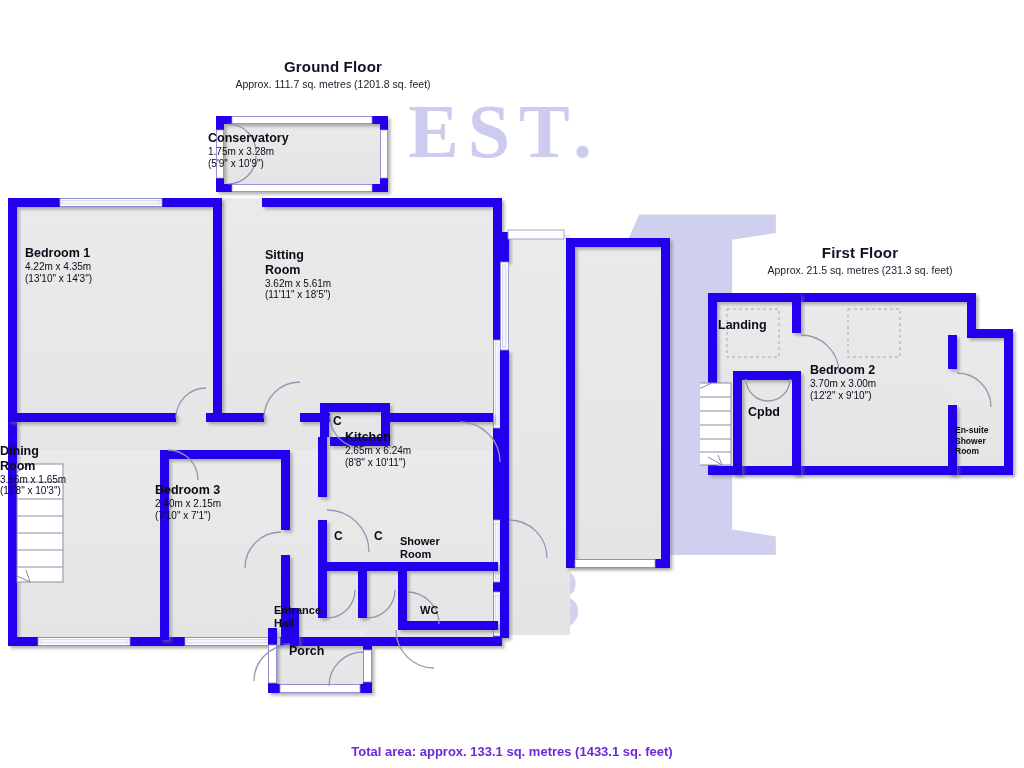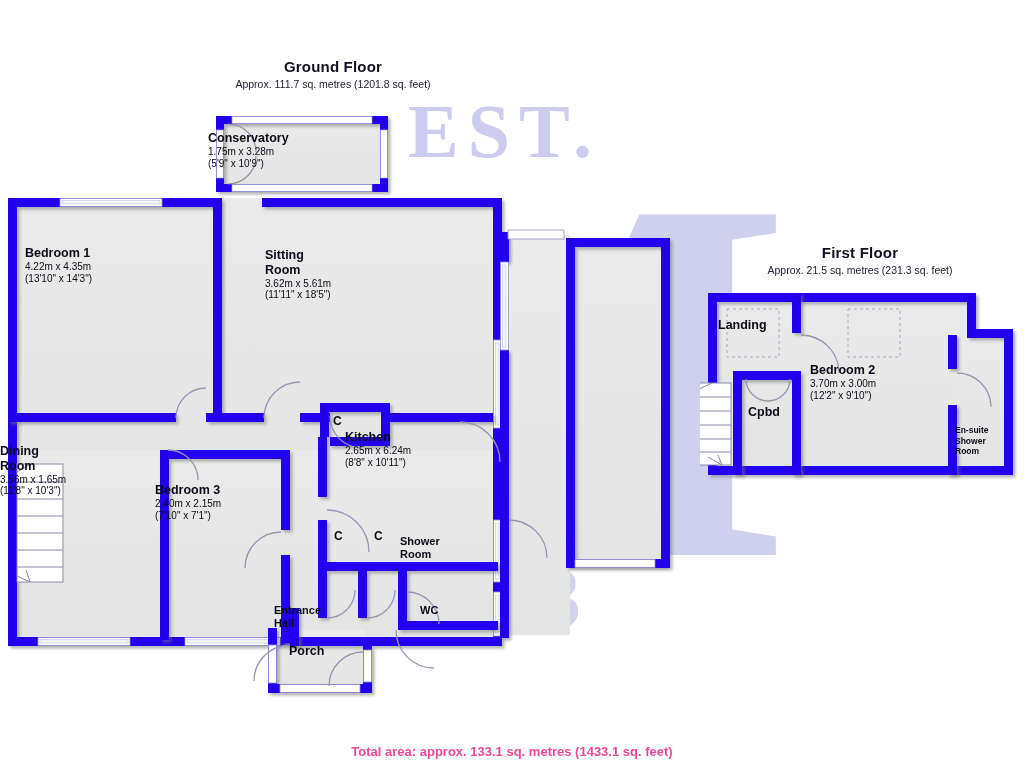--- a/index.html
+++ b/index.html
@@ -56,21 +56,21 @@
   }
   .fl-title .t2 {
     font-size: 10.5px; color: #222233; margin-top: 3px;
   }
   #total-area {
     position: absolute;
     left: 0; right: 0; top: 744px;
     text-align: center;
     font-size: 13px;
     font-weight: bold;
-    color: #ec4899;
+    color: #6d28d9;
     z-index: 6;
   }
   
   .plan { position: absolute; z-index: 3; }
   
   .rlabel {
     position: absolute;
     z-index: 5;
     color: #0b0b18;
     line-height: 1.18;

